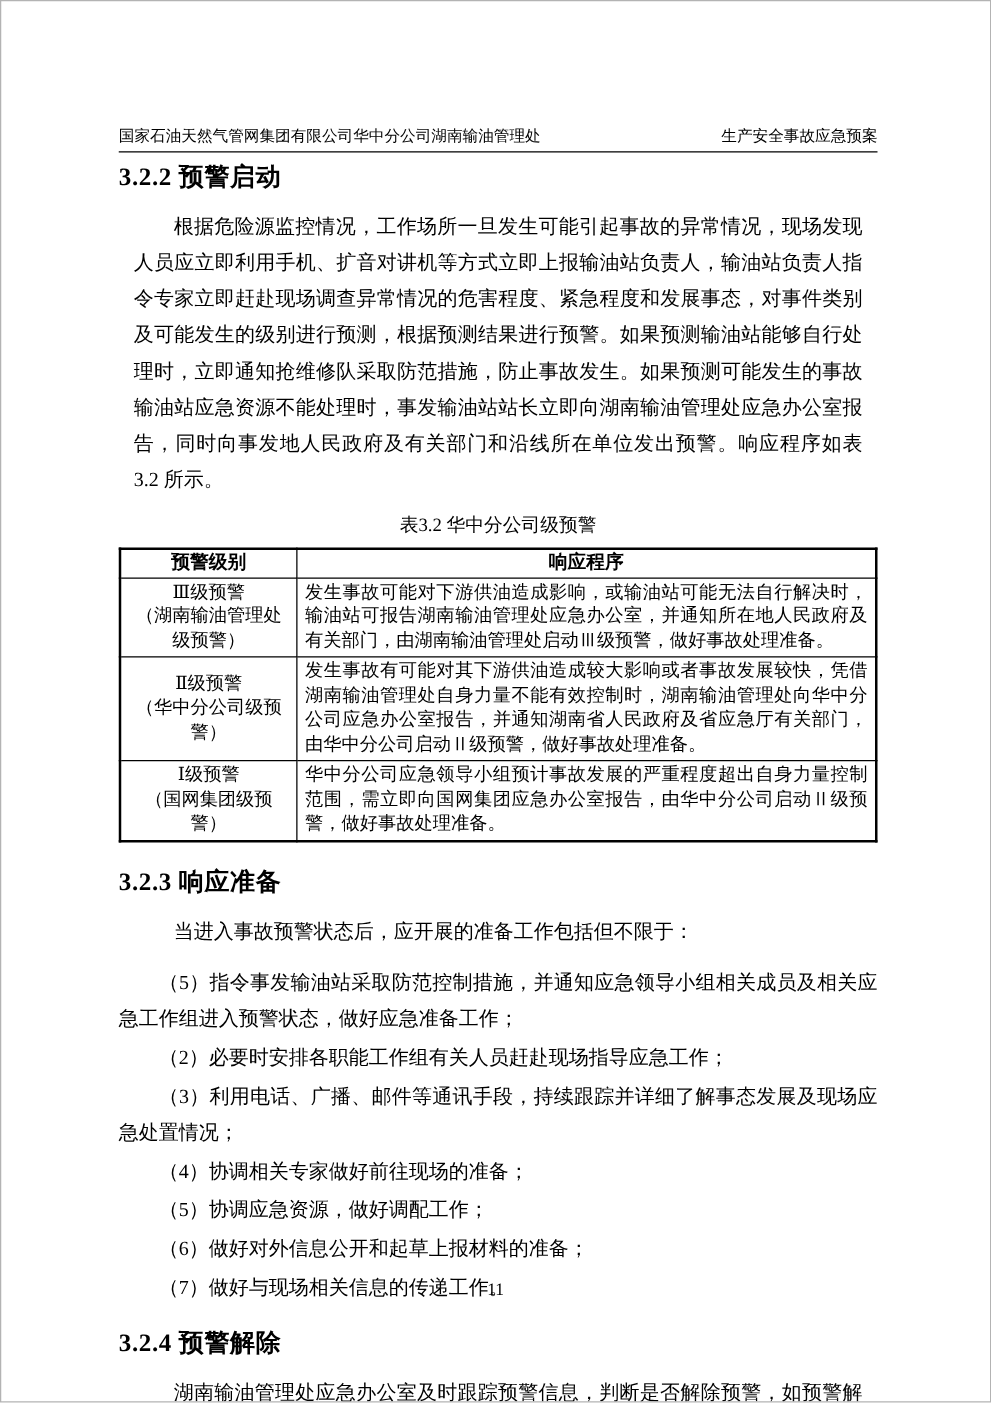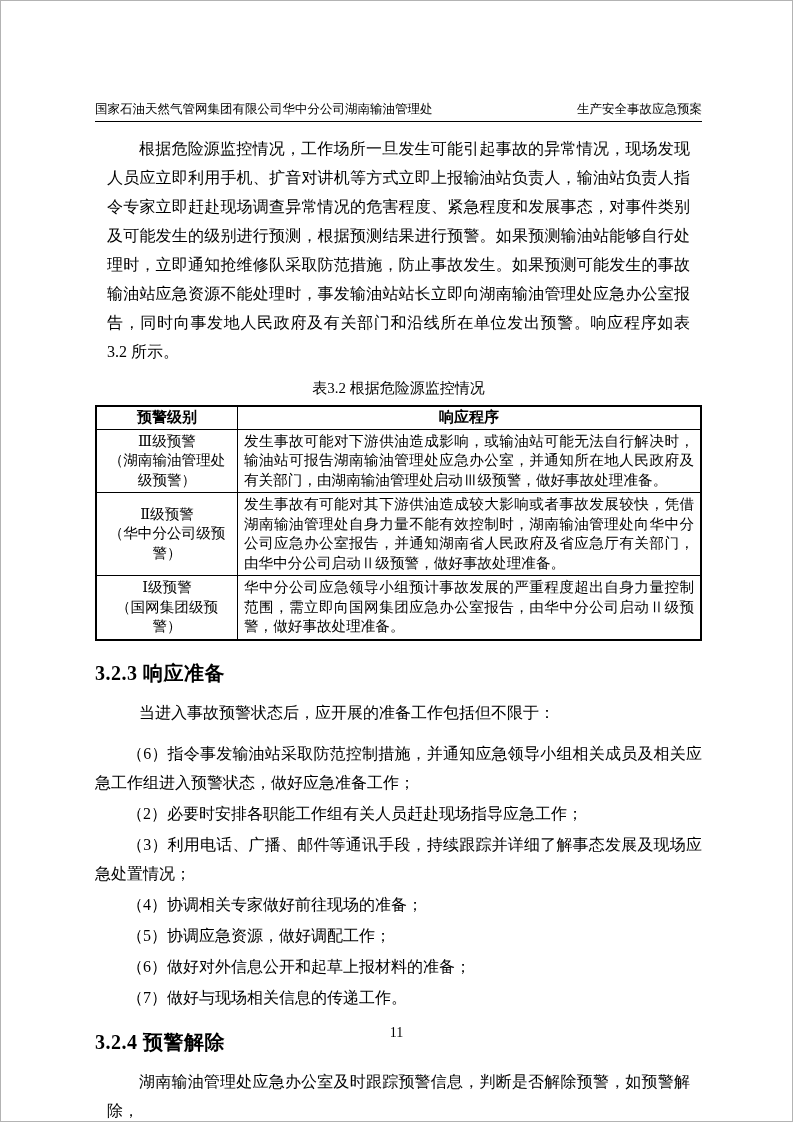--- a/index.html
+++ b/index.html
@@ -103,24 +103,25 @@
 </head>
 <body>
 
 <div class="page-inner">
 
   <div class="doc-header">
     <span>国家石油天然气管网集团有限公司华中分公司湖南输油管理处</span>
     <span>生产安全事故应急预案</span>
   </div>
 
+  <div class="sec-heading">3.2.2 预警启动</div>
 
   <p class="para">根据危险源监控情况，工作场所一旦发生可能引起事故的异常情况，现场发现人员应立即利用手机、扩音对讲机等方式立即上报输油站负责人，输油站负责人指令专家立即赶赴现场调查异常情况的危害程度、紧急程度和发展事态，对事件类别及可能发生的级别进行预测，根据预测结果进行预警。如果预测输油站能够自行处理时，立即通知抢维修队采取防范措施，防止事故发生。如果预测可能发生的事故输油站应急资源不能处理时，事发输油站站长立即向湖南输油管理处应急办公室报告，同时向事发地人民政府及有关部门和沿线所在单位发出预警。响应程序如表 3.2 所示。</p>
 
-  <div class="table-caption">表3.2  根据危险源监控情况</div>
+  <div class="table-caption">表3.2  华中分公司级预警</div>
 
   <table class="warn-table">
     <thead>
       <tr>
         <th class="col-level">预警级别</th>
         <th>响应程序</th>
       </tr>
     </thead>
     <tbody>
       <tr>
@@ -146,21 +147,21 @@
       </tr>
     </tbody>
   </table>
 
   <div class="spacer-before-323"></div>
 
   <div class="sec-heading">3.2.3 响应准备</div>
 
   <p class="para">当进入事故预警状态后，应开展的准备工作包括但不限于：</p>
 
-  <p class="list-para">（6）指令事发输油站采取防范控制措施，并通知应急领导小组相关成员及相关应急工作组进入预警状态，做好应急准备工作；</p>
+  <p class="list-para">（5）指令事发输油站采取防范控制措施，并通知应急领导小组相关成员及相关应急工作组进入预警状态，做好应急准备工作；</p>
   <p class="list-para">（2）必要时安排各职能工作组有关人员赶赴现场指导应急工作；</p>
   <p class="list-para">（3）利用电话、广播、邮件等通讯手段，持续跟踪并详细了解事态发展及现场应急处置情况；</p>
   <p class="list-para">（4）协调相关专家做好前往现场的准备；</p>
   <p class="list-para">（5）协调应急资源，做好调配工作；</p>
   <p class="list-para">（6）做好对外信息公开和起草上报材料的准备；</p>
   <p class="list-para">（7）做好与现场相关信息的传递工作。</p>
 
   <div class="spacer-before-324"></div>
 
   <div class="sec-heading">3.2.4 预警解除</div>

